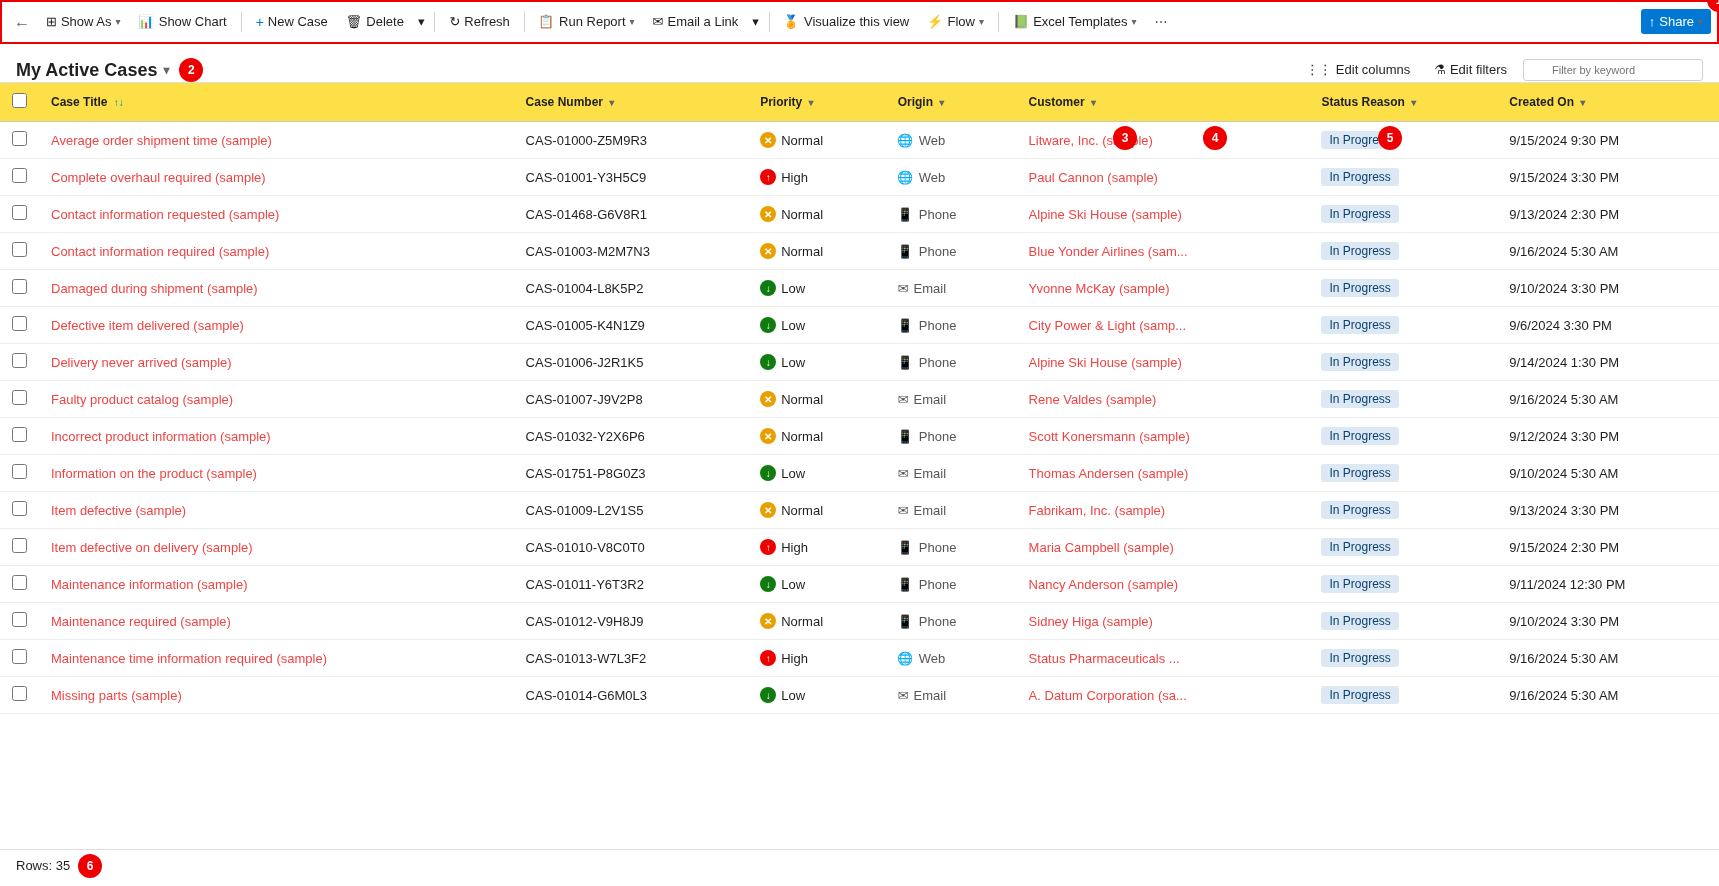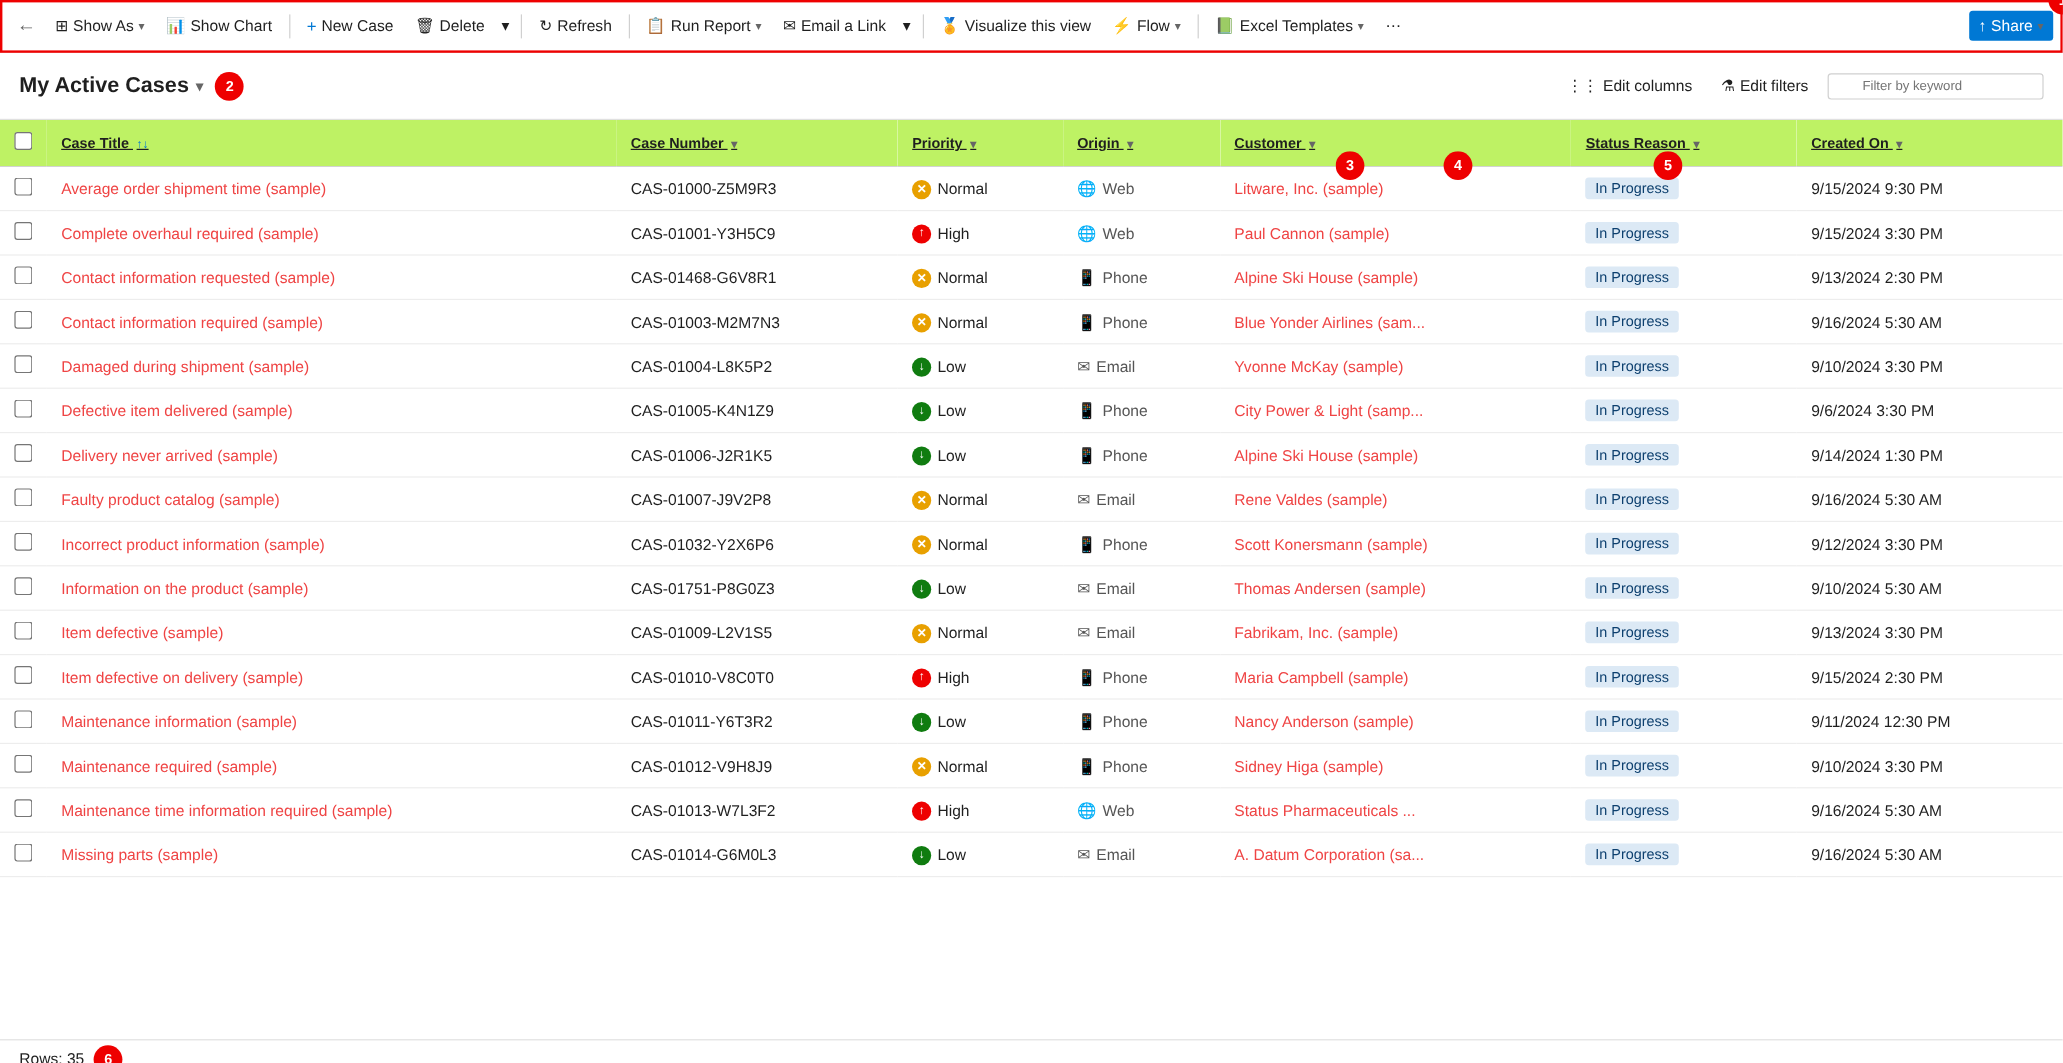--- a/index.html
+++ b/index.html
@@ -21,21 +21,21 @@
     .toolbar-divider { width: 1px; height: 20px; background: #d0d0d0; margin: 0 4px; }
     .toolbar-btn.primary {
       background: #0078d4; color: #fff; margin-left: auto;
     }
     .toolbar-spacer { flex: 1; }
 
     .back-btn { padding: 5px 6px; border: none; background: none; cursor: pointer; color: #666; font-size: 16px; border-radius: 3px; }
 
     
     .subheader {
-      display: flex; align-items: center; height: 56px;
+      display: flex; align-items: flex-end; height: 39px;
       padding: 0 16px; border-bottom: 1px solid #e0e0e0;
       background: #fff;
     }
     .view-title {
       display: flex; align-items: center; gap: 6px;
       font-size: 18px; font-weight: 600; color: #1f1f1f;
     }
     .view-title .caret { font-size: 12px; color: #666; cursor: pointer; }
     .subheader-right { margin-left: auto; display: flex; align-items: center; gap: 8px; }
     .icon-btn { display: flex; align-items: center; gap: 4px; padding: 5px 8px; border: none; background: none; cursor: pointer; color: #1f1f1f; font-size: 13px; border-radius: 3px; }
@@ -51,24 +51,24 @@
       display: inline-flex; align-items: center; justify-content: center;
       width: 24px; height: 24px; border-radius: 50%;
       background: #e00; color: #fff; font-size: 12px; font-weight: 700;
       margin-left: 8px; flex-shrink: 0;
     }
 
     
     .table-wrap { overflow-y: auto; height: calc(886px - 44px - 44px - 32px); }
     table { width: 100%; border-collapse: collapse; }
     thead th {
-      position: sticky; top: 0; background: #bef264;
+      position: sticky; top: 0; background: #fde047;
       border-bottom: 1px solid #c8c8c8; padding: 10px 12px;
       text-align: left; font-weight: 600; font-size: 12px; color: #1f1f1f;
-      white-space: nowrap; cursor: pointer; user-select: none; text-decoration: underline;
+      white-space: nowrap; cursor: pointer; user-select: none;
     }
     thead th .sort { color: #0078d4; margin-left: 3px; font-size: 10px; }
     thead th .caret { color: #666; margin-left: 3px; font-size: 10px; }
     tbody tr { border-bottom: 1px solid #ededed; }
     tbody td { padding: 9px 12px; font-size: 13px; }
 
     .checkbox-col { width: 36px; }
     .cb { width: 15px; height: 15px; cursor: pointer; }
 
     .case-link { color: #ef4444; text-decoration: none; cursor: pointer; }

